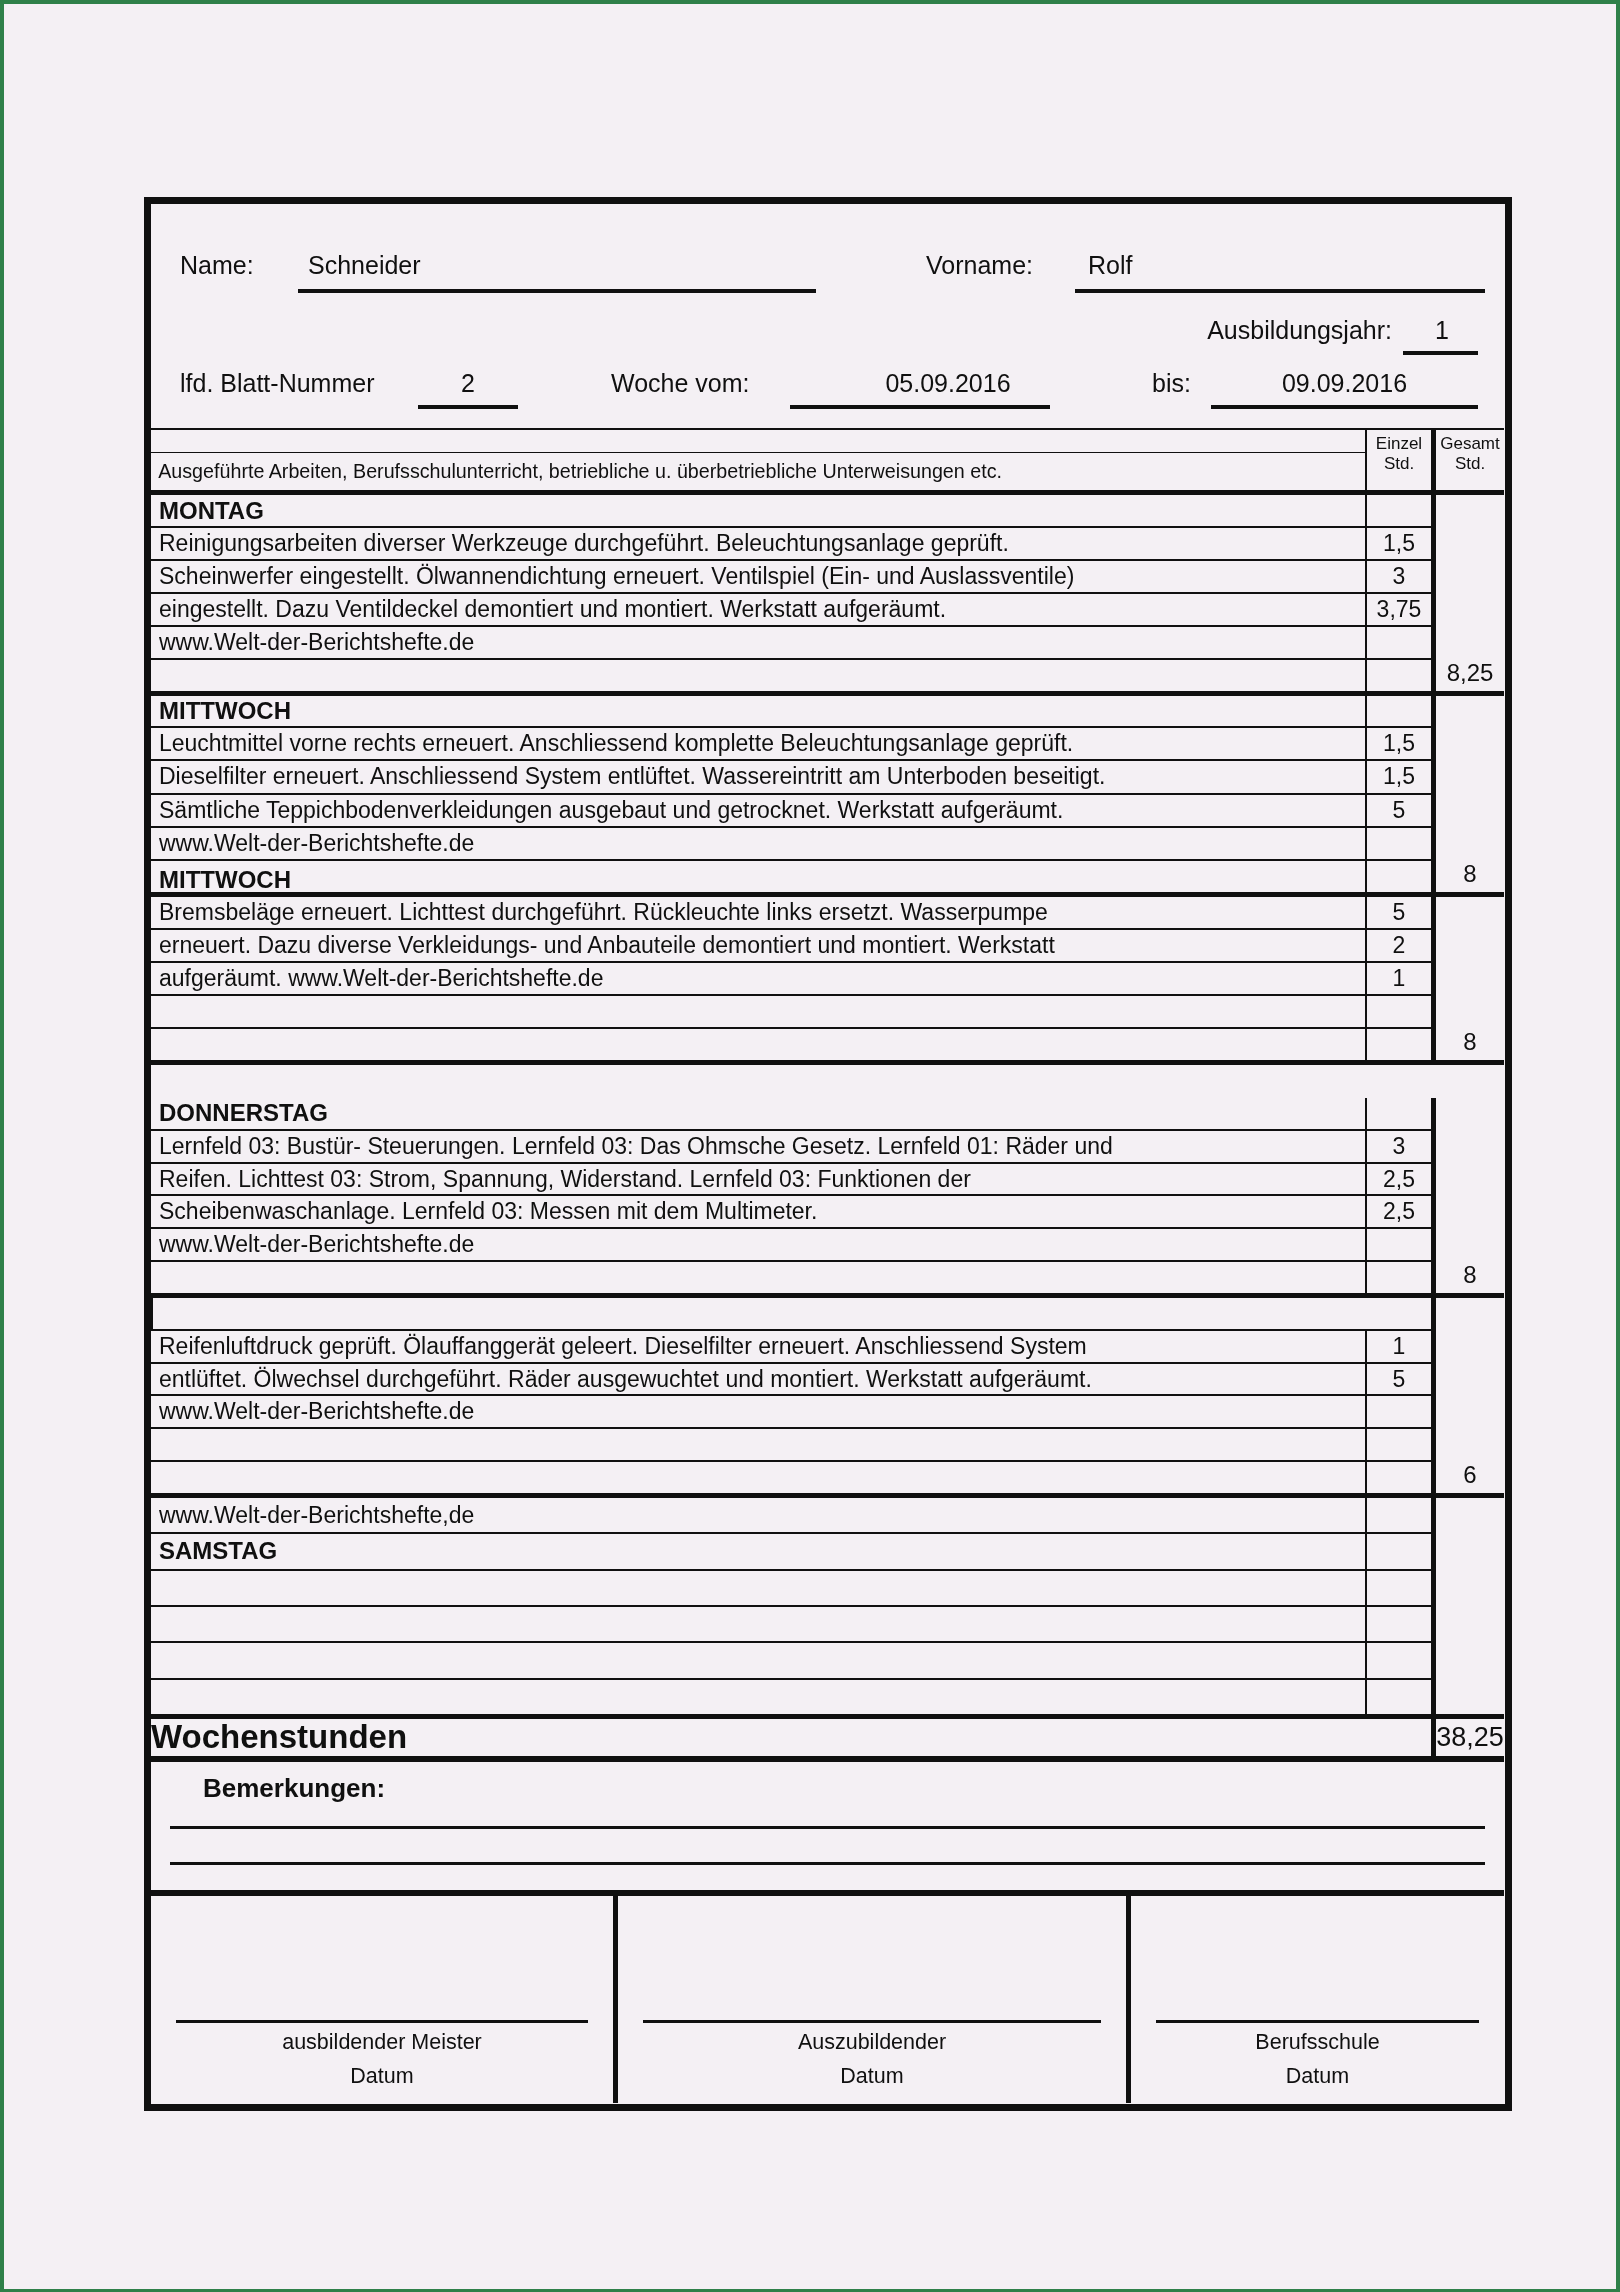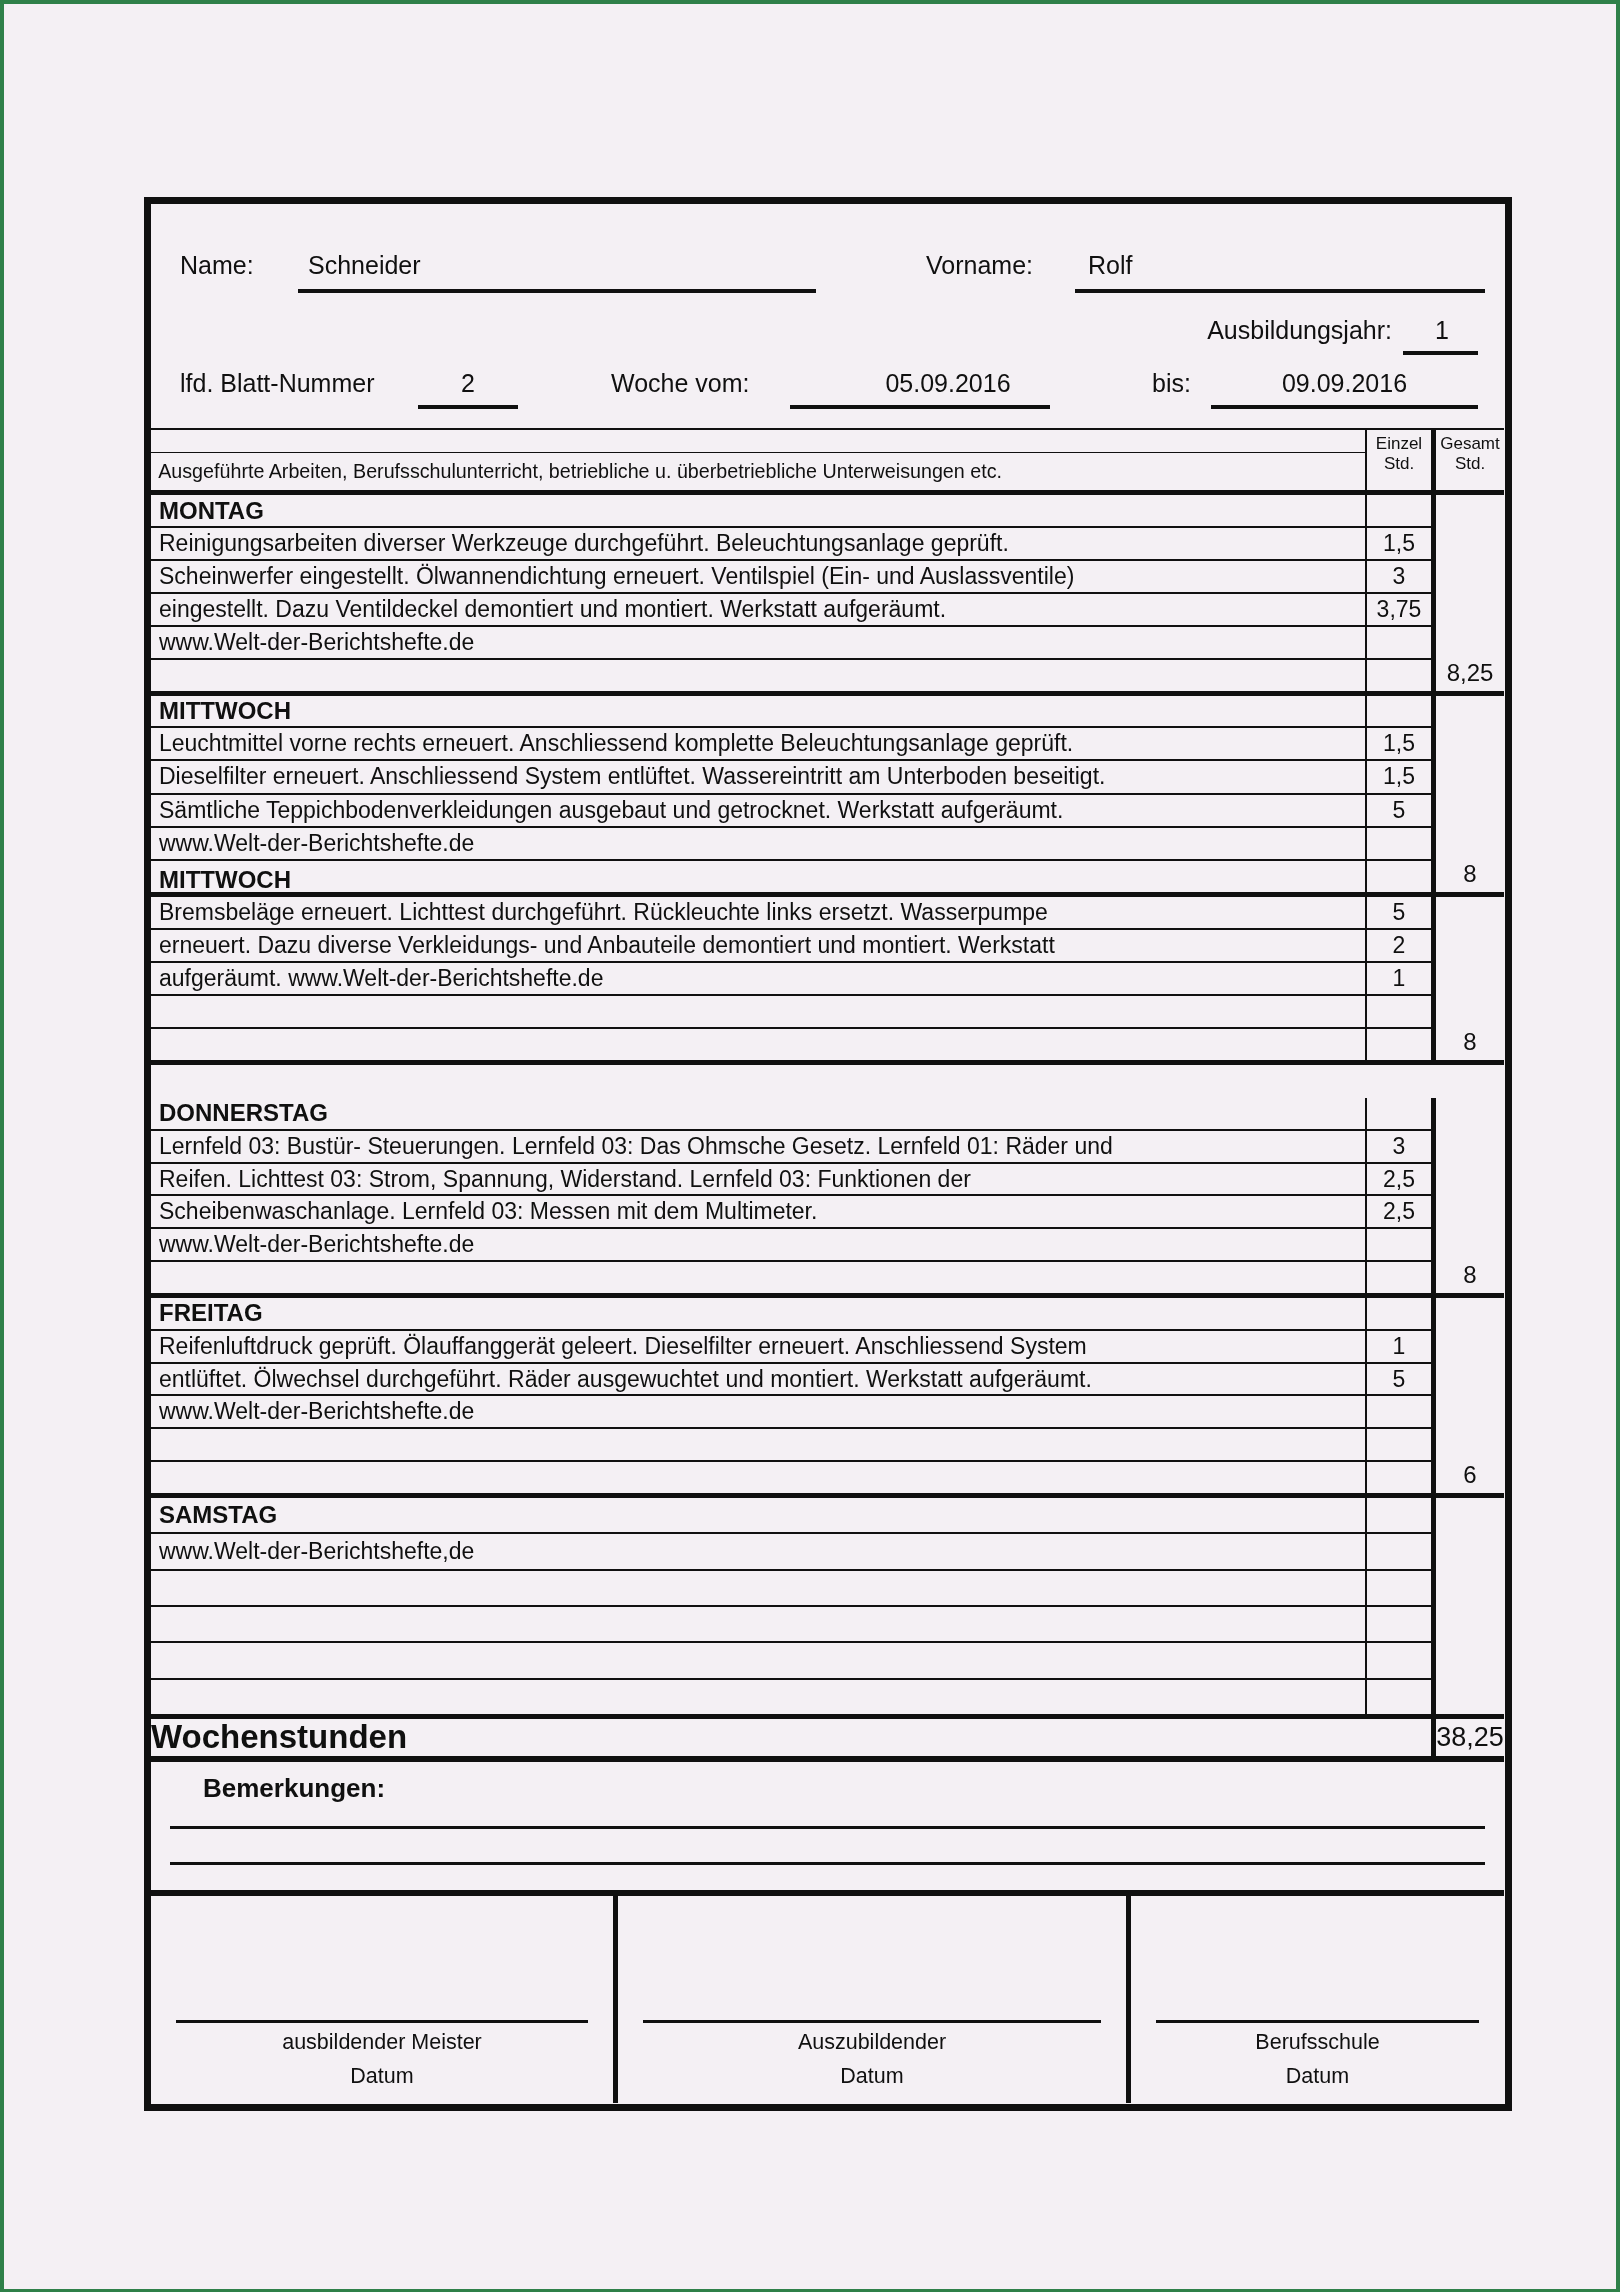--- a/index.html
+++ b/index.html
@@ -233,21 +233,20 @@
         <div class="cell-text"></div>
         <div class="cell-einzel"></div>
       </div>
     </div>
     <div class="gesamt-col">8</div>
   </div>
 
   <div class="day-block" style="top:1294px; height:200px;">
     <div class="day-left">
       <div class="row day-header">
-        <div class="cell-text">FREITAG</div>
         <div class="cell-einzel"></div>
       </div>
       <div class="row">
         <div class="cell-text">Reifenluftdruck geprüft. Ölauffanggerät geleert. Dieselfilter erneuert. Anschliessend System</div>
         <div class="cell-einzel">1</div>
       </div>
       <div class="row">
         <div class="cell-text">entlüftet. Ölwechsel durchgeführt. Räder ausgewuchtet und montiert. Werkstatt aufgeräumt.</div>
         <div class="cell-einzel">5</div>
       </div>
@@ -262,26 +261,26 @@
       <div class="row">
         <div class="cell-text"></div>
         <div class="cell-einzel"></div>
       </div>
     </div>
     <div class="gesamt-col">6</div>
   </div>
 
   <div class="day-block" style="top:1494px; height:221px;">
     <div class="day-left">
+      <div class="row">
+        <div class="cell-text">www.Welt-der-Berichtshefte,de</div>
+        <div class="cell-einzel"></div>
+      </div>
       <div class="row day-header">
         <div class="cell-text">SAMSTAG</div>
-        <div class="cell-einzel"></div>
-      </div>
-      <div class="row">
-        <div class="cell-text">www.Welt-der-Berichtshefte,de</div>
         <div class="cell-einzel"></div>
       </div>
       <div class="row">
         <div class="cell-text"></div>
         <div class="cell-einzel"></div>
       </div>
       <div class="row">
         <div class="cell-text"></div>
         <div class="cell-einzel"></div>
       </div>

